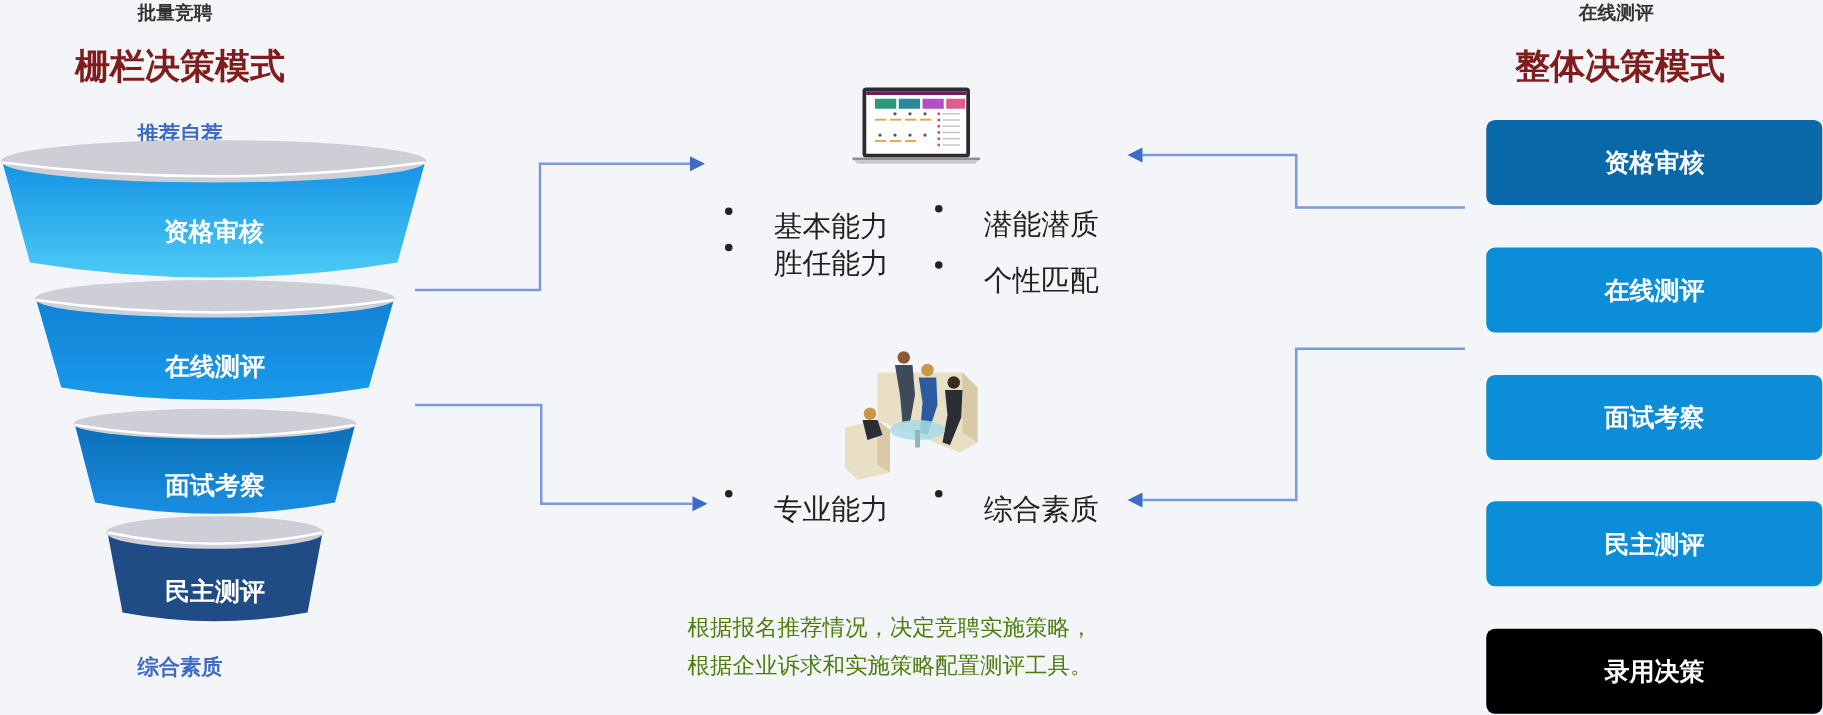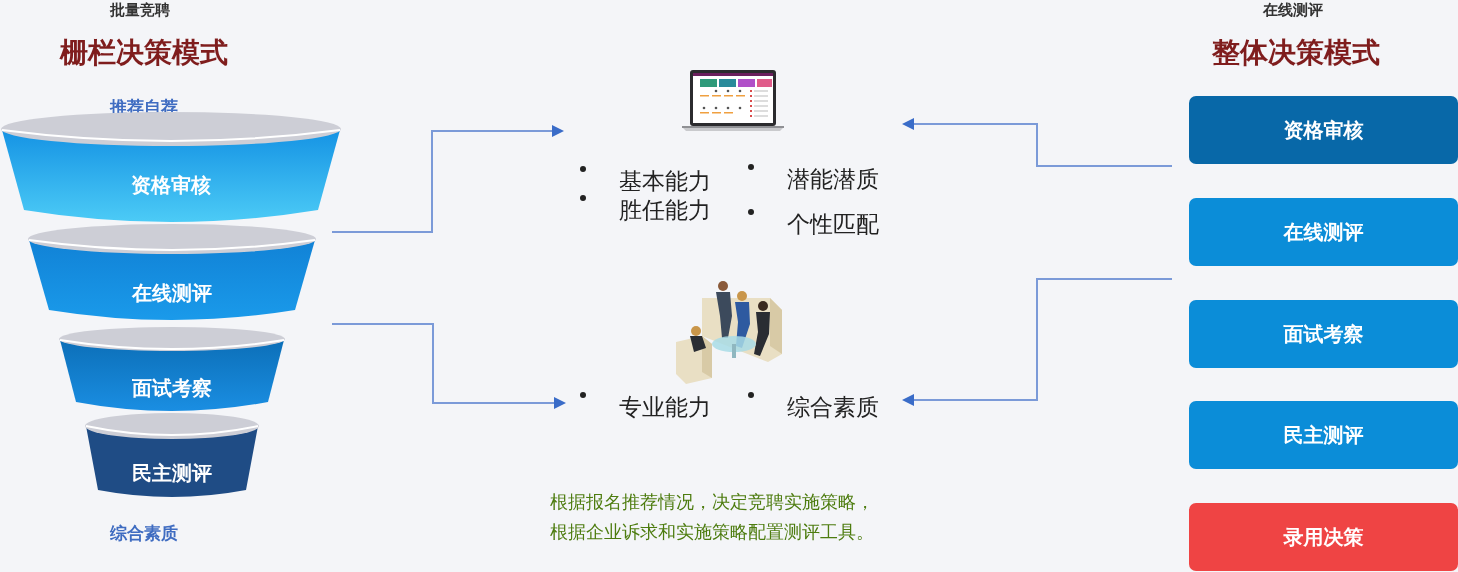--- a/index.html
+++ b/index.html
@@ -235,13 +235,13 @@
 <div class="desc-line" style="left:550px; top:490px;">根据报名推荐情况，决定竞聘实施策略，</div>
 <div class="desc-line" style="left:550px; top:520px;">根据企业诉求和实施策略配置测评工具。</div>
 
 <div class="sub-title" style="left:1263px; top:1px; width:120px;">在线测评</div>
 <div class="main-title" style="left:1212px; top:34px; width:222px;">整体决策模式</div>
 
 <div class="step-box" style="top:96px; background:#0868a8;">资格审核</div>
 <div class="step-box" style="top:198px; background:#0b8dd8;">在线测评</div>
 <div class="step-box" style="top:300px; background:#0b8dd8;">面试考察</div>
 <div class="step-box" style="top:401px; background:#0b8dd8;">民主测评</div>
-<div class="step-box" style="top:503px; background:#ef4444;">录用决策</div>
+<div class="step-box" style="top:503px; background:#000000;">录用决策</div>
 
 </body></html>

